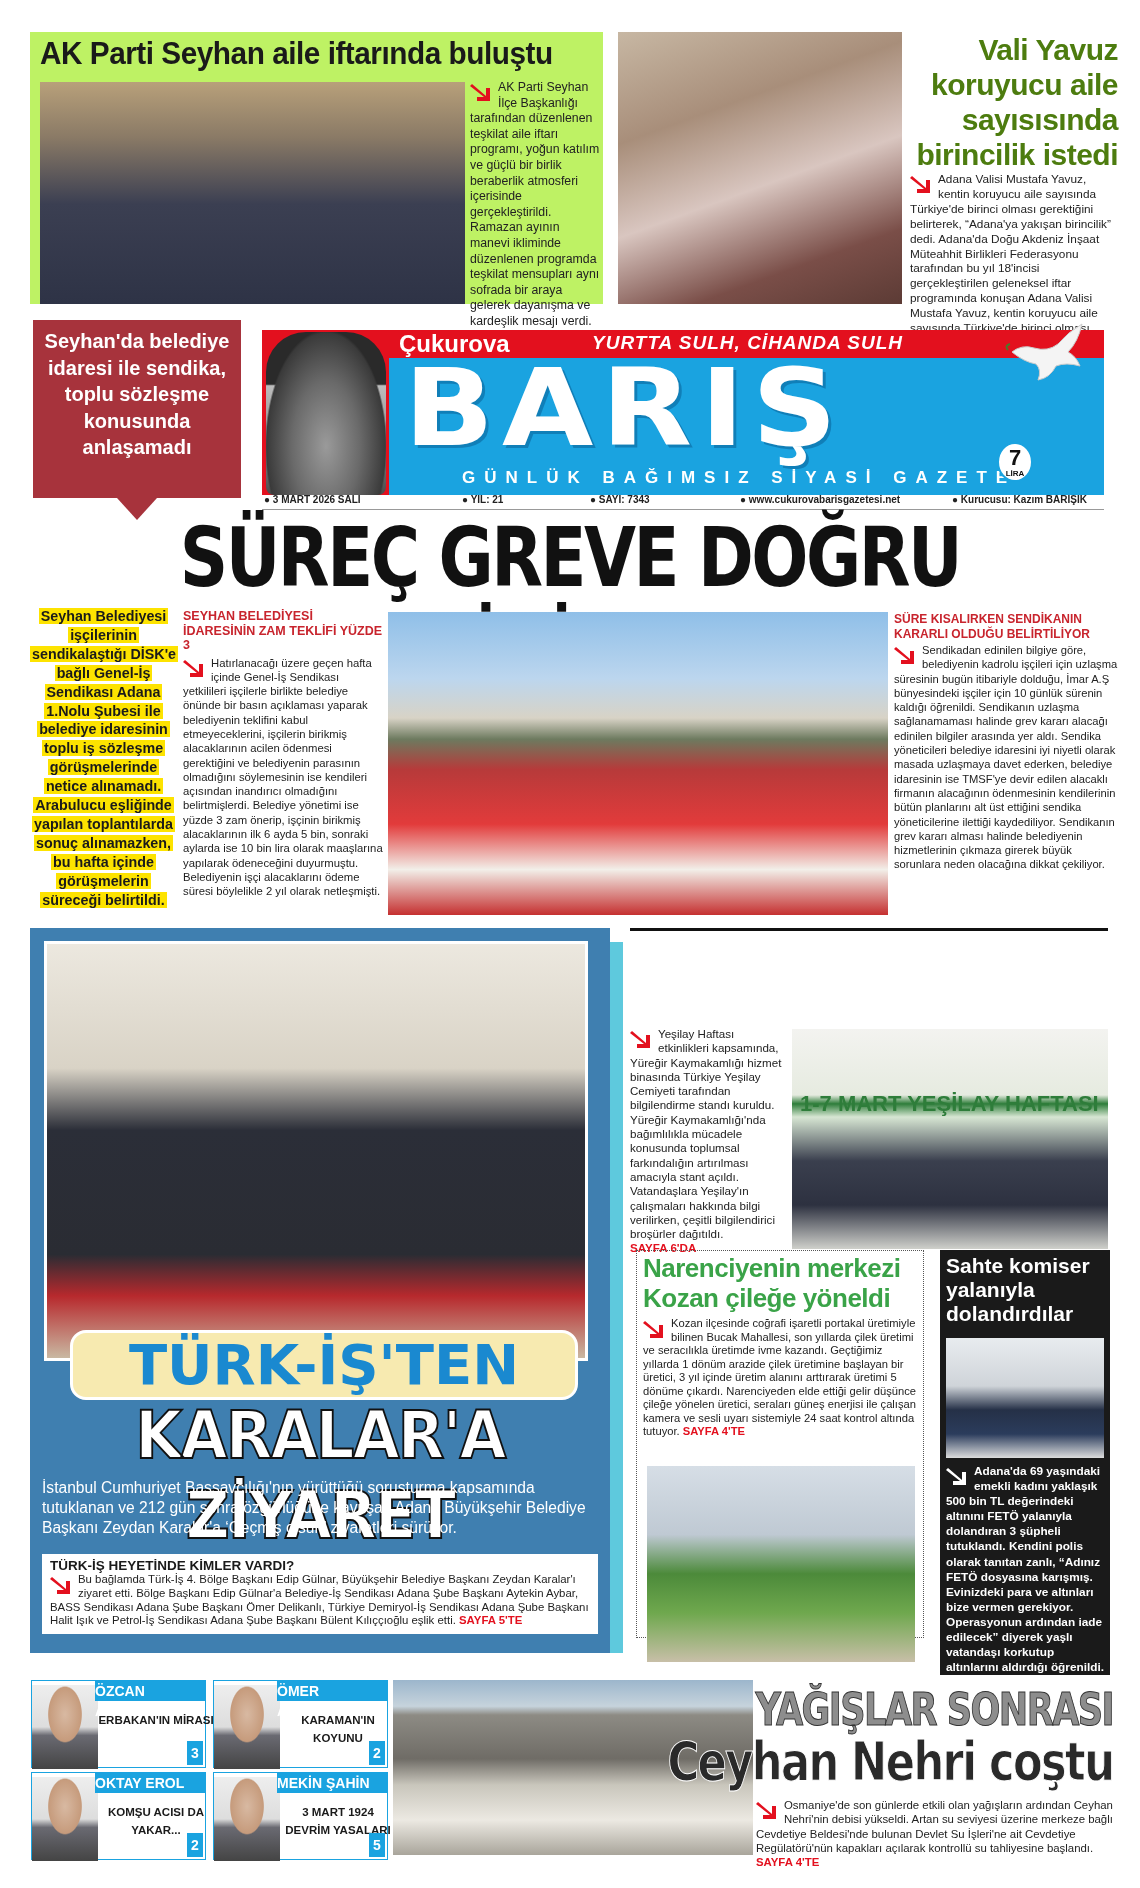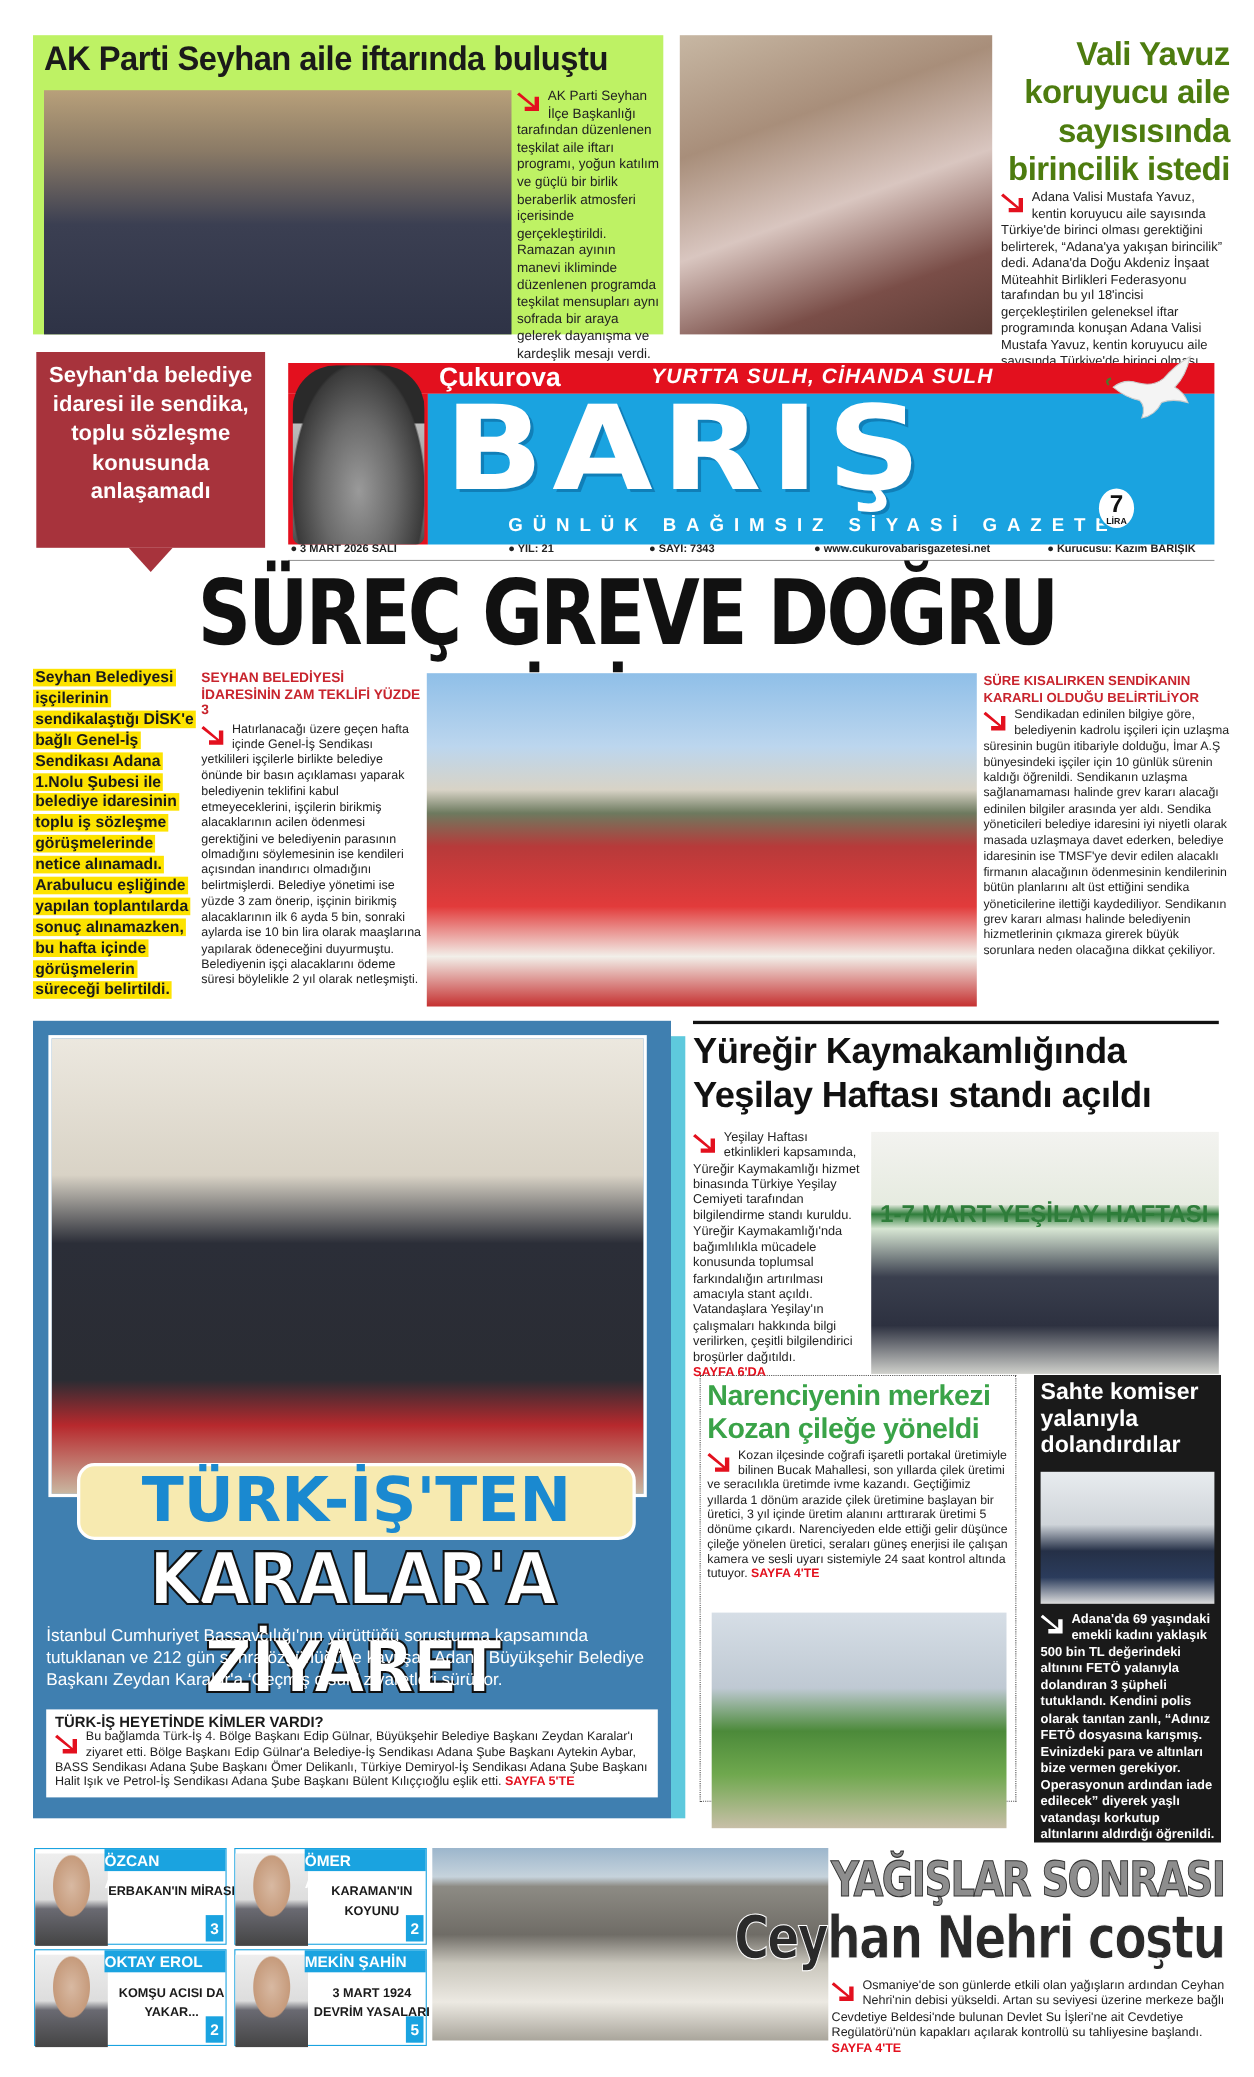--- a/index.html
+++ b/index.html
@@ -42,21 +42,21 @@
 #mast .price span{display:block;font-size:8px;line-height:9px}
 #mast .dove{position:absolute;left:740px;top:-8px;width:88px;height:72px}
 #infobar{left:262px;top:492px;width:842px;height:18px;font-size:10px;font-weight:bold;color:#222;border-bottom:1px solid #999}
 #infobar span{position:absolute;top:2px}
 #infobar span:before{content:"● ";}
 
 
 #headline{left:30px;top:512px;width:1080px;text-align:center;font-size:82px;font-weight:900;line-height:92px;color:#111;letter-spacing:-3px;transform:scaleX(.82);transform-origin:center;font-family:"DejaVu Sans",sans-serif}
 
 
-#lead{left:30px;top:607px;width:147px;text-align:left;font-weight:bold;font-size:14.3px;line-height:18.9px;color:#1a1a1a}
+#lead{left:30px;top:607px;width:147px;text-align:center;font-weight:bold;font-size:14.3px;line-height:18.9px;color:#1a1a1a}
 #lead span{background:#fde300;padding:0 2px;box-decoration-break:clone;-webkit-box-decoration-break:clone}
 #col2{left:183px;top:609px;width:200px}
 #col2 h4{color:#c8242d;font-size:12.5px;line-height:14.5px;font-weight:bold}
 #col2 .body-txt{font-size:11.3px;line-height:14.3px;margin-top:3px}
 #protest{left:388px;top:612px;width:500px;height:303px;background:linear-gradient(180deg,#8fbfe8 0%,#bcd6ee 22%,#d8d3c6 35%,#6d7a5f 42%,#b73a3a 52%,#e23b3b 70%,#f2efe9 85%,#c53030 100%)}
 #col4{left:894px;top:612px;width:224px}
 #col4 h4{color:#c8242d;font-size:12px;line-height:14.5px;font-weight:bold}
 #col4 .body-txt{font-size:11.2px;line-height:14.3px;margin-top:2px}
 
 
@@ -192,21 +192,20 @@
       <span class="arrow"><svg viewBox="0 0 22 20">
             <path d="M2 2 L16 14 L16 6 L20 6 L20 19 L7 19 L7 15 L14 15 L0 4 Z" fill="#e3101e"></path>
           </svg></span>
       <span>Bu bağlamda Türk-İş 4. Bölge Başkanı Edip Gülnar, Büyükşehir Belediye Başkanı Zeydan Karalar'ı ziyaret etti. Bölge Başkanı Edip Gülnar'a Belediye-İş Sendikası Adana Şube Başkanı Aytekin Aybar, BASS Sendikası Adana Şube Başkanı Ömer Delikanlı, Türkiye Demiryol-İş Sendikası Adana Şube Başkanı Halit Işık ve Petrol-İş Sendikası Adana Şube Başkanı Bülent Kılıççıoğlu eşlik etti.</span>
       <span class="red">SAYFA 5'TE</span>
     </div>
   </div>
 </div>
 
 <div id="yes" class="abs">
-  <h2>Yüreğir Kaymakamlığında Yeşilay Haftası standı açıldı</h2>
   <div class="txt">
     <span class="arrow"><svg viewBox="0 0 22 20">
           <path d="M2 2 L16 14 L16 6 L20 6 L20 19 L7 19 L7 15 L14 15 L0 4 Z" fill="#e3101e"></path>
         </svg></span>
     <span>Yeşilay Haftası etkinlikleri kapsamında, Yüreğir Kaymakamlığı hizmet binasında Türkiye Yeşilay Cemiyeti tarafından bilgilendirme standı kuruldu. Yüreğir Kaymakamlığı'nda bağımlılıkla mücadele konusunda toplumsal farkındalığın artırılması amacıyla stant açıldı. Vatandaşlara Yeşilay'ın çalışmaları hakkında bilgi verilirken, çeşitli bilgilendirici broşürler dağıtıldı.</span>
     <div class="red">SAYFA 6'DA</div>
   </div>
   <div class="photo">
     <div style="position:absolute;left:8px;top:62px;color:#2e7d3a;font-weight:bold;font-size:22px;white-space:nowrap">1-7 MART YEŞİLAY HAFTASI</div>
   </div>

